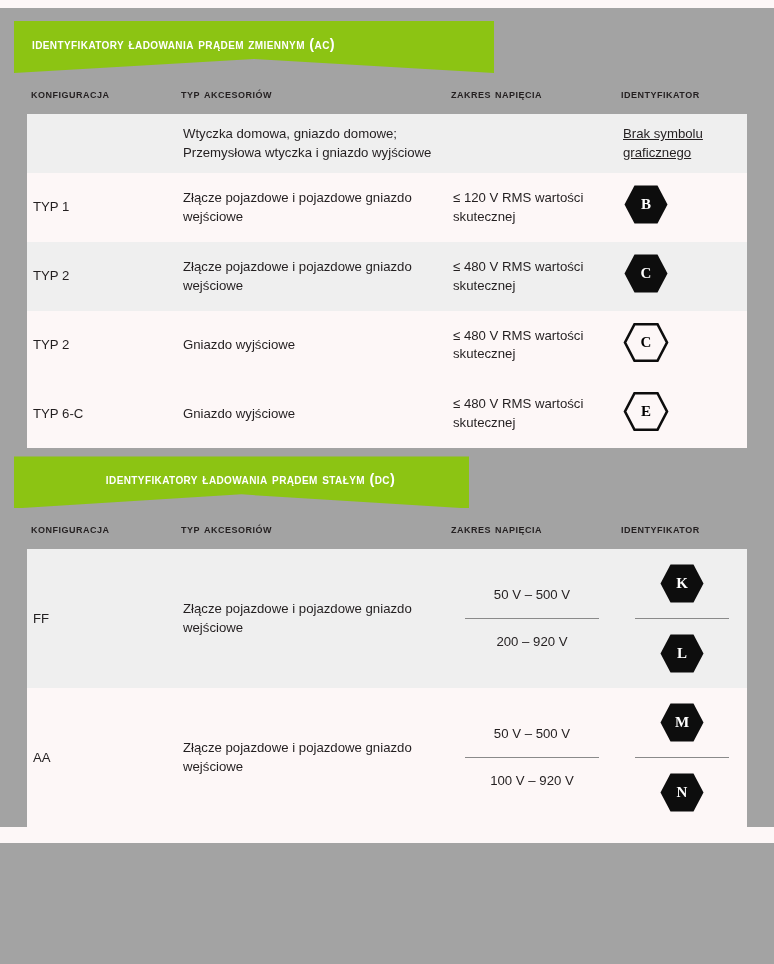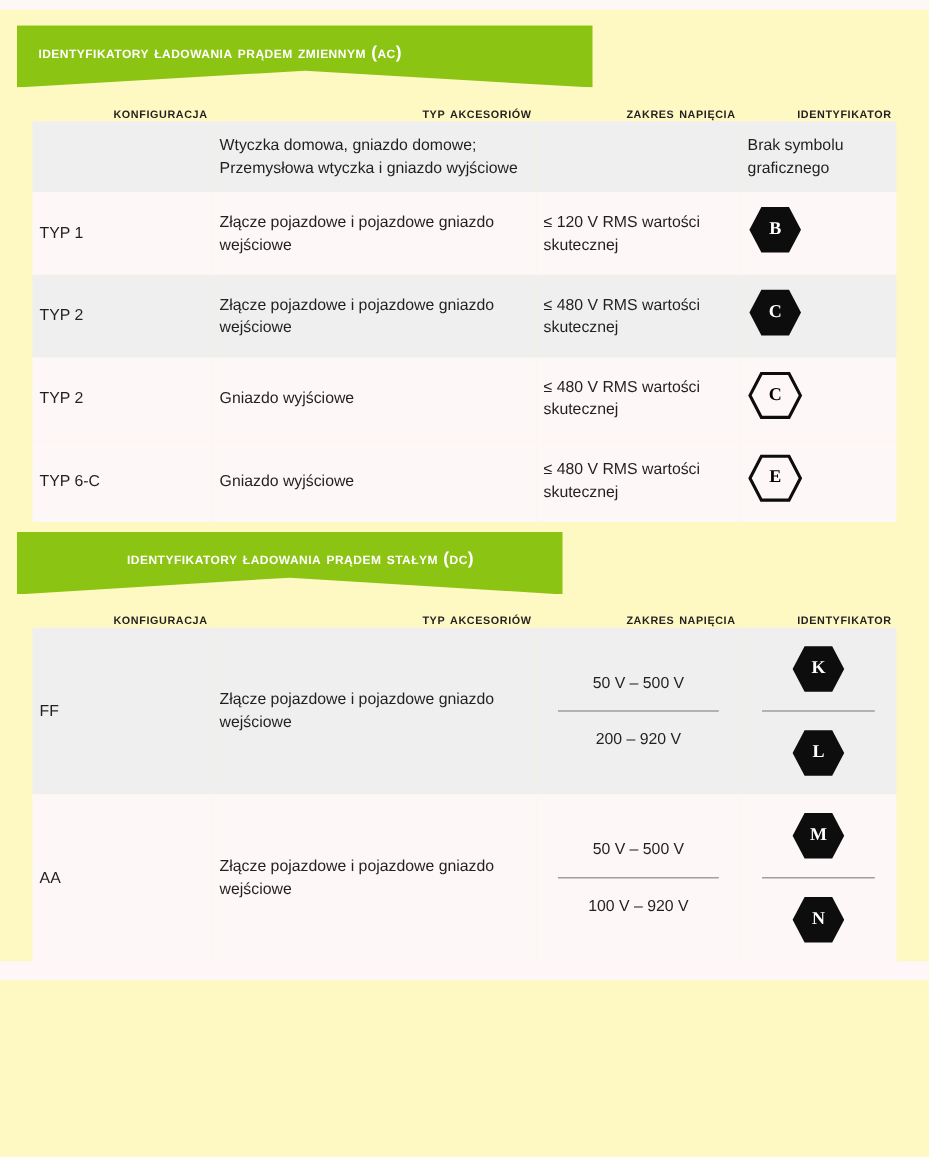--- a/index.html
+++ b/index.html
@@ -14,21 +14,21 @@
     background: #fdf7f7;
     position: relative;
     overflow: hidden;
     color: #231f20;
   }
 
   .page {
     position: relative;
     width: 774px;
     height: 964px;
-    background: #fef9c3;
+    background: #a3a3a3;
   }
 
   
   .banner {
     position: relative;
     height: 52px;
     background: #8cc413;
     color: #ffffff;
     display: flex;
     align-items: center;
@@ -68,22 +68,22 @@
   .table col.c-volt    { width: 170px; }
   .table col.c-ident   { width: 130px; }
 
   .table th {
     font-size: 12.5px;
     font-weight: bold;
     font-variant: small-caps;
     text-transform: lowercase;
     letter-spacing: 0.5px;
     color: #231f20;
-    padding: 14px 4px 0 4px;
-    text-align: right;
+    padding: 14px 4px 13px 4px;
+    text-align: left;
     background: transparent;
   }
 
   .table td {
     font-size: 13.2px;
     line-height: 1.42;
     text-align: left;
     padding: 11px 6px;
     vertical-align: middle;
     color: #231f20;
@@ -112,21 +112,21 @@
     align-items: center;
     justify-content: center;
     font-family: "Liberation Serif", serif;
     font-weight: bold;
     font-size: 15px;
     line-height: 1;
   }
   .hex.filled .glyph { color: #ffffff; }
   .hex.outline .glyph { color: #000000; }
 
-  .nosym { font-size: 13.2px; line-height: 1.45; }
+  .nosym { font-size: 13.2px; line-height: 1.45; text-decoration: underline; }
 
   
   .split { padding: 0 !important; }
   .split .part {
     padding: 14px 6px;
     display: flex;
     align-items: center;
     justify-content: center;
     min-height: 36px;
     box-sizing: border-box;

